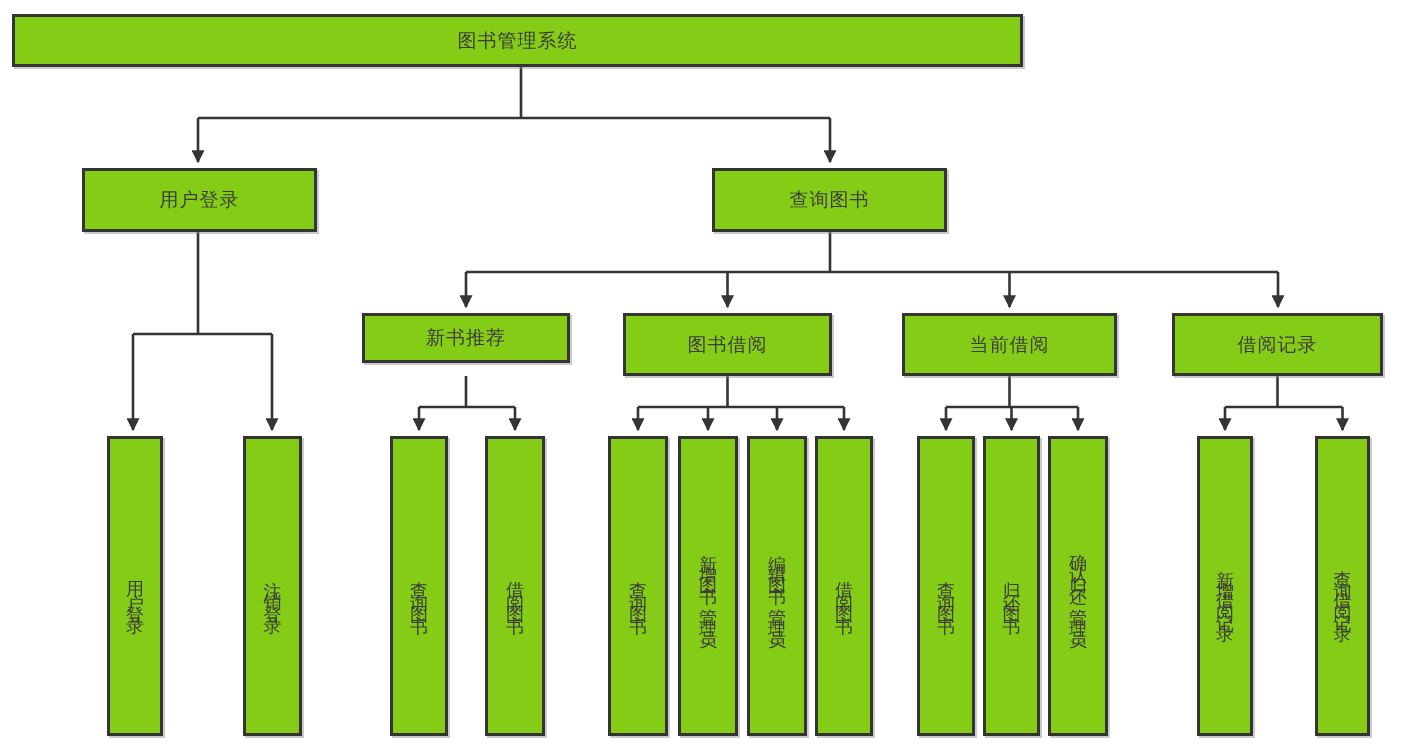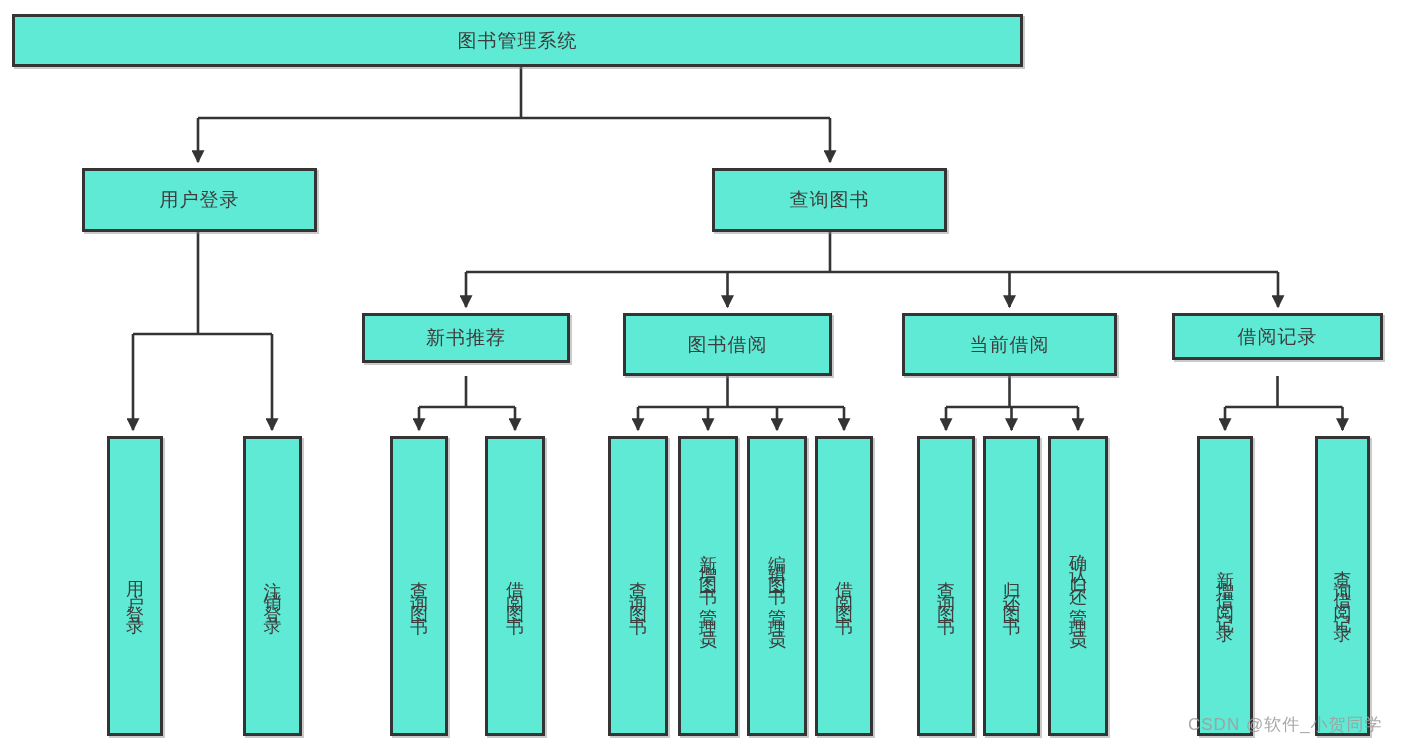--- a/index.html
+++ b/index.html
@@ -17,21 +17,21 @@
   }
   .connectors {
     position: absolute;
     left: 0;
     top: 0;
     pointer-events: none;
   }
   .node {
     position: absolute;
     box-sizing: border-box;
-    background: #5eead4;
+    background: #84cc16;
     border: 3px solid #343434;
     box-shadow: 2px 2px 0 rgba(140,140,140,0.45);
     display: flex;
     align-items: center;
     justify-content: center;
     color: #3d3d3d;
   }
   .hbox {
     font-size: 19px;
     letter-spacing: 1px;
@@ -116,35 +116,34 @@
   </svg>
 
   <div class="node hbox" style="left:12px;top:14px;width:1011px;height:53px">图书管理系统</div>
 
   <div class="node hbox" style="left:82px;top:168px;width:235px;height:64px">用户登录</div>
   <div class="node hbox" style="left:712px;top:168px;width:235px;height:64px">查询图书</div>
 
   <div class="node hbox" style="left:362px;top:313px;width:208px;height:50px">新书推荐</div>
   <div class="node hbox" style="left:902px;top:313px;width:215px;height:63px">当前借阅</div>
   <div class="node hbox" style="left:623px;top:313px;width:209px;height:63px">图书借阅</div>
-  <div class="node hbox" style="left:1172px;top:313px;width:211px;height:47px">借阅记录</div>
+  <div class="node hbox" style="left:1172px;top:313px;width:211px;height:63px">借阅记录</div>
 
   <div class="node vbox" style="left:107px;top:436px;width:56px;height:300px">用户登录</div>
   <div class="node vbox" style="left:243px;top:436px;width:59px;height:300px">注销登录</div>
 
   <div class="node vbox" style="left:390px;top:436px;width:58px;height:300px">查询图书</div>
   <div class="node vbox" style="left:485px;top:436px;width:60px;height:300px">借阅图书</div>
 
   <div class="node vbox" style="left:608px;top:436px;width:60px;height:300px">查询图书</div>
   <div class="node vbox long" style="left:678px;top:436px;width:60px;height:300px">新增图书（管理员）</div>
   <div class="node vbox long" style="left:747px;top:436px;width:60px;height:300px">编辑图书（管理员）</div>
   <div class="node vbox" style="left:815px;top:436px;width:58px;height:300px">借阅图书</div>
 
   <div class="node vbox" style="left:917px;top:436px;width:58px;height:300px">查询图书</div>
   <div class="node vbox" style="left:983px;top:436px;width:57px;height:300px">归还图书</div>
   <div class="node vbox long" style="left:1048px;top:436px;width:60px;height:300px">确认归还（管理员）</div>
 
   <div class="node vbox long" style="left:1197px;top:436px;width:56px;height:300px">新增借阅记录</div>
   <div class="node vbox long" style="left:1315px;top:436px;width:55px;height:300px">查询借阅记录</div>
 
-  <div class="watermark">CSDN @软件_小贺同学</div>
 
 </div>
 
 </body></html>

